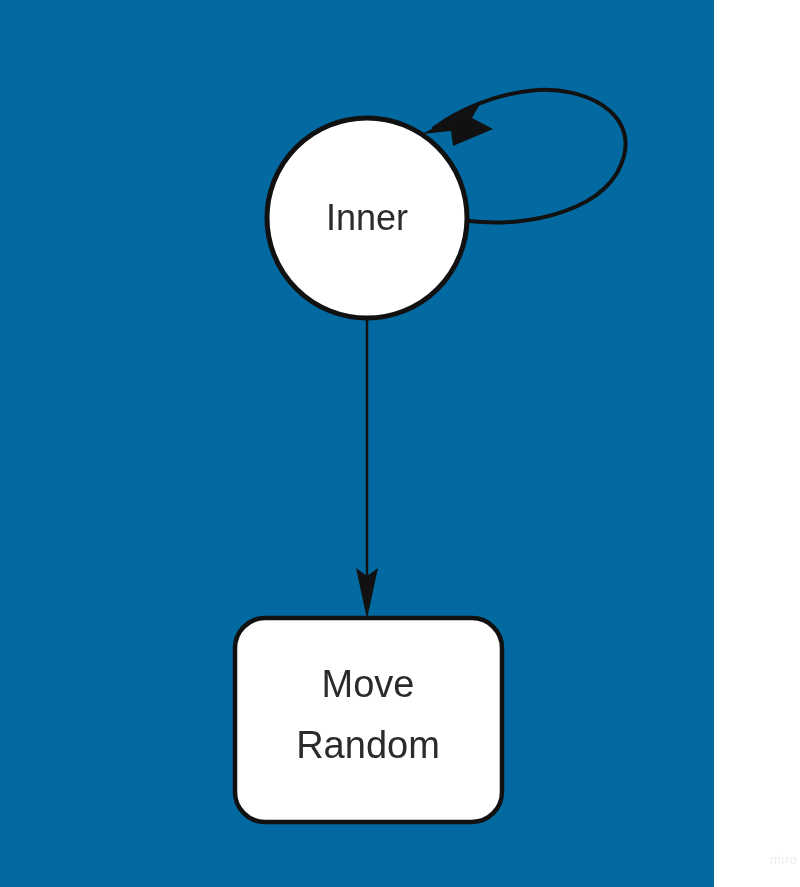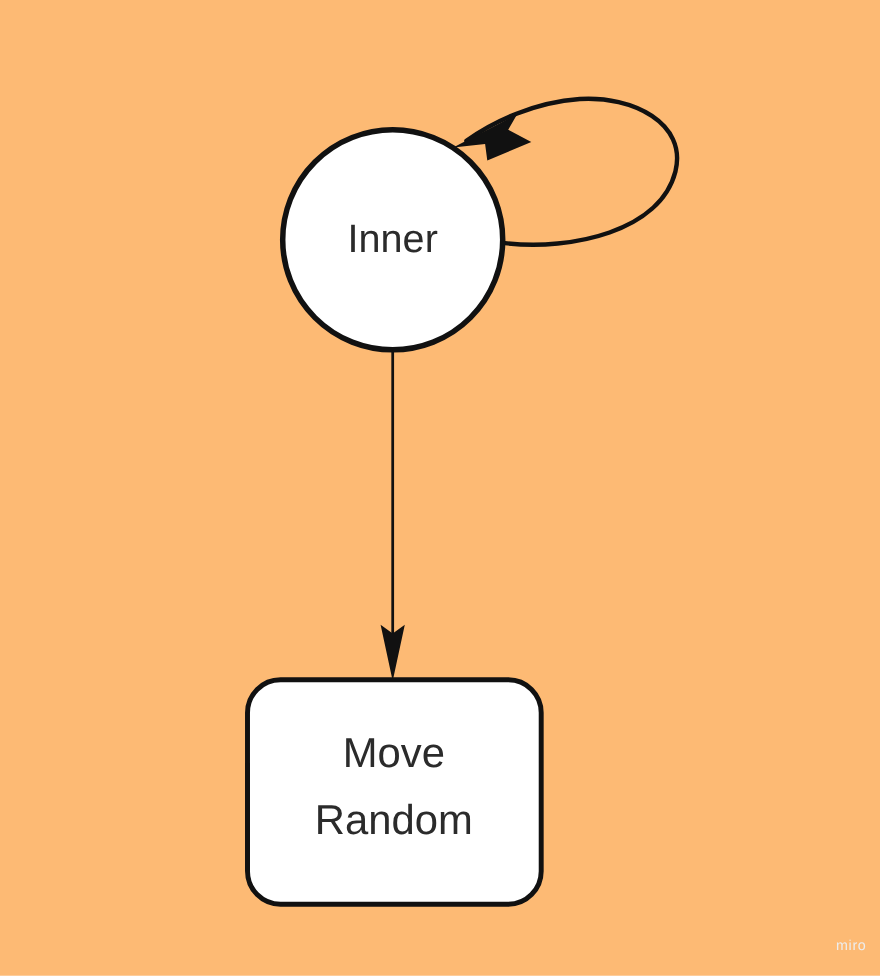--- a/index.html
+++ b/index.html
@@ -12,23 +12,24 @@
     width: 800px;
     height: 887px;
     font-family: "Liberation Sans", sans-serif;
     overflow: hidden;
     position: relative;
   }
   #diagram-canvas {
     position: absolute;
     top: 0;
     left: 0;
-    width: 800px;
+    width: 704px;
     height: 887px;
-    background: #fdba74;
+    background: #0369a1;
+    padding-left: 10px;
   }
   svg#diagram-svg {
     display: block;
     width: 800px;
     height: 887px;
   }
   .node-shape {
     fill: #ffffff;
   }
   .node-label {

